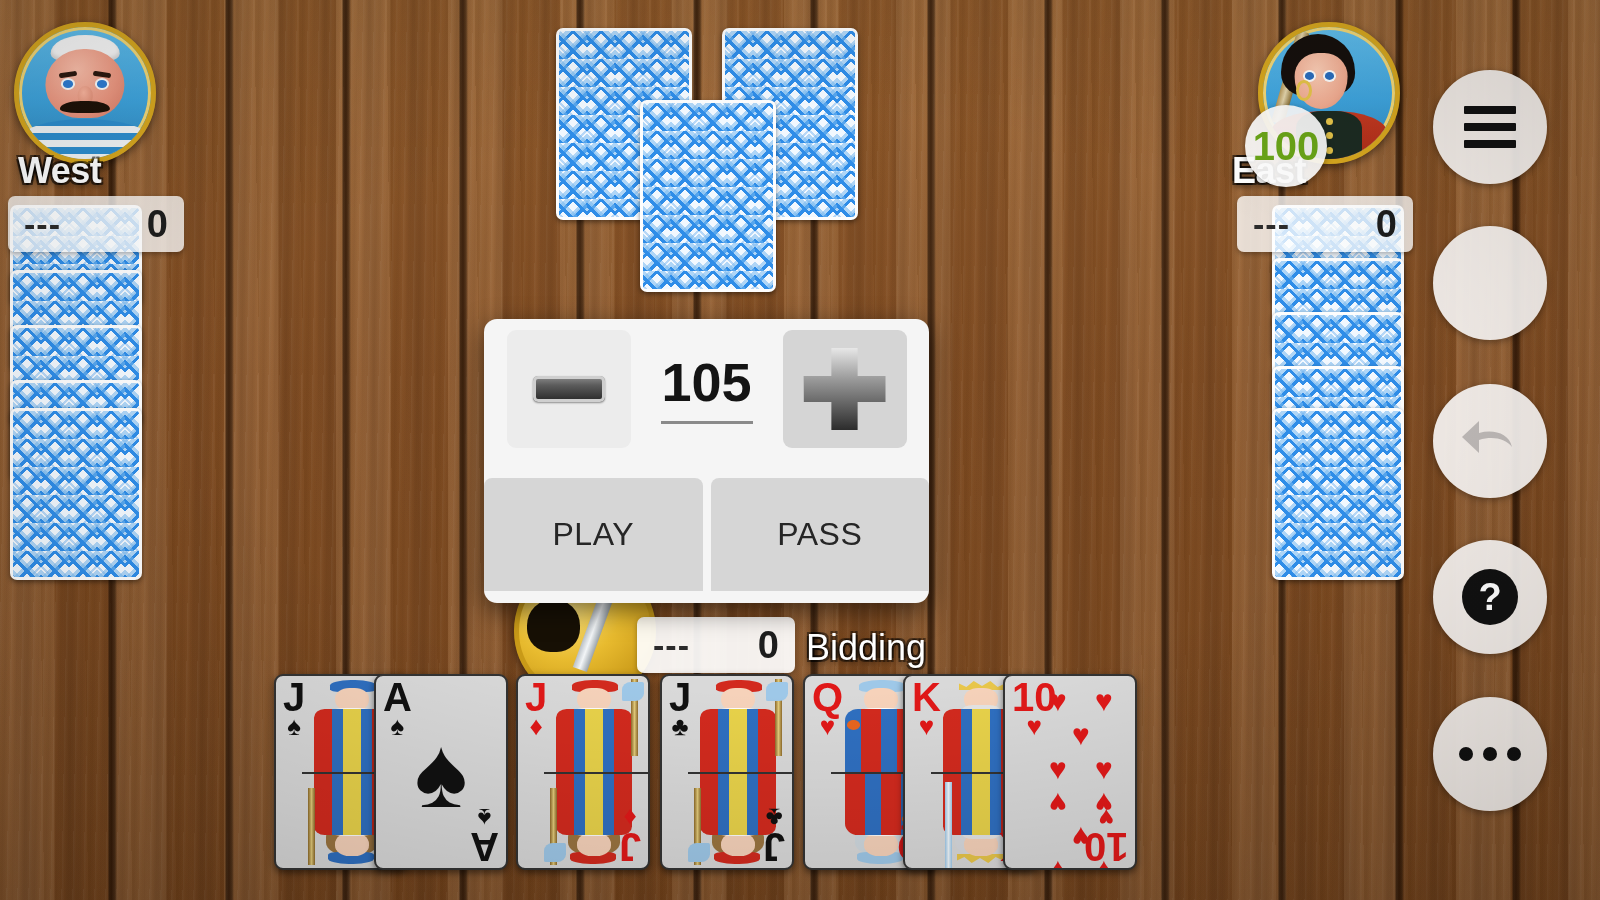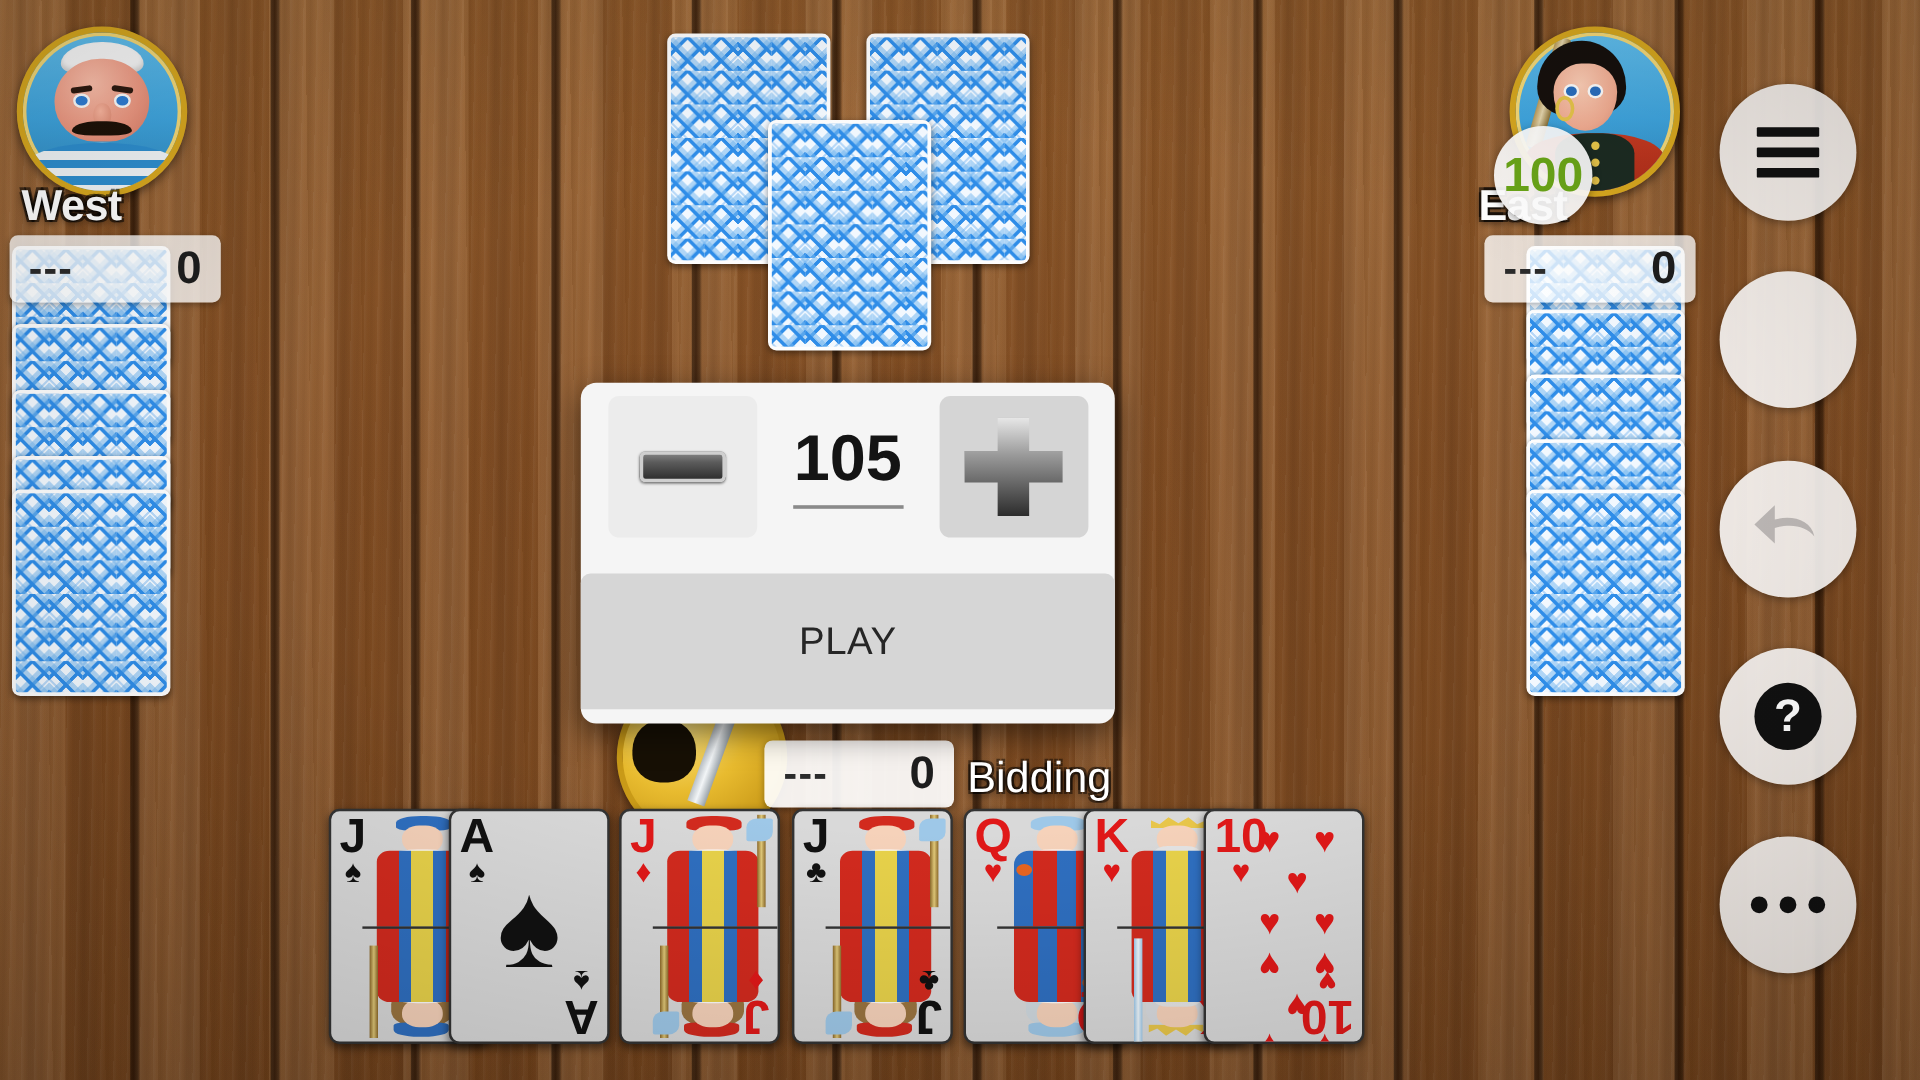--- a/index.html
+++ b/index.html
@@ -776,20 +776,21 @@
         <div id="bid-underline"></div>
       </div>
       <div class="step-btn" id="bid-plus-button">
         <div class="plus-glyph"></div>
       </div>
     </div>
 
 
     <div id="bid-actions">
       <button class="dialog-btn">PLAY</button>
+      <button class="dialog-btn">PASS</button>
     </div>
   </div>
 
   <div class="round-btn" style="top:70px;">
     <div class="hamburger-stack">
       <div class="hamburger-bar"></div>
       <div class="hamburger-bar"></div>
       <div class="hamburger-bar"></div>
     </div>
   </div>

